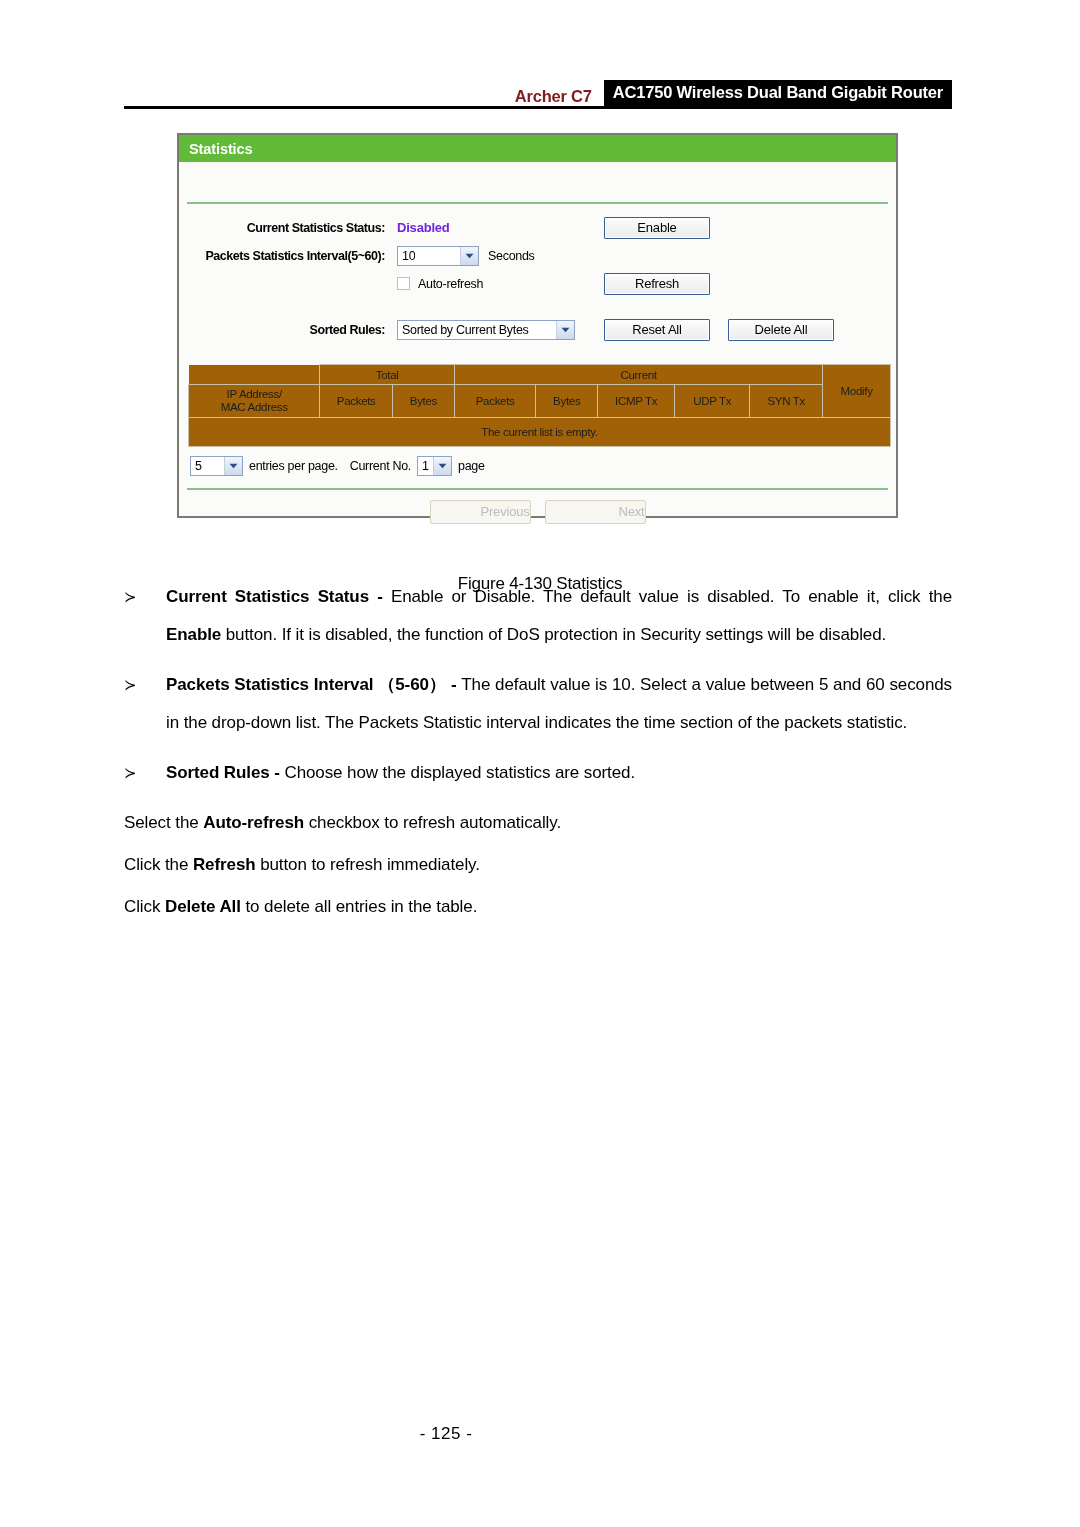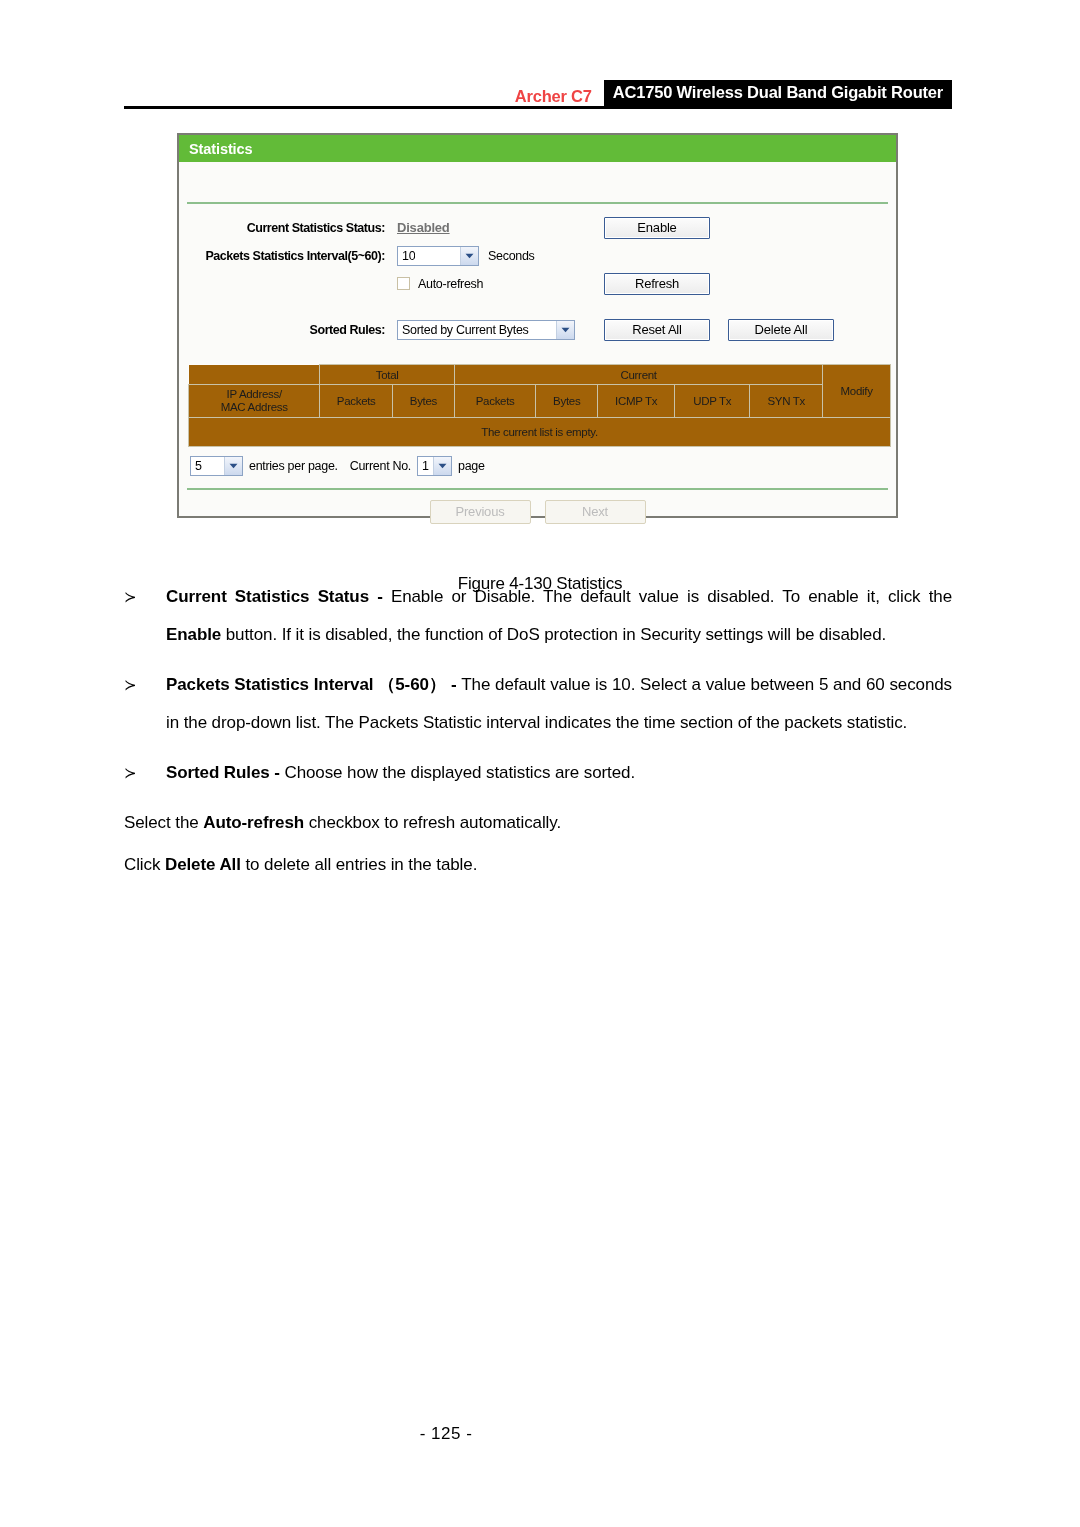--- a/index.html
+++ b/index.html
@@ -27,21 +27,21 @@
   .page-header-inner {
     display: flex;
     justify-content: flex-end;
     align-items: stretch;
     height: 26px;
   }
   .model-name {
     font-size: 16.5px;
     font-weight: bold;
     letter-spacing: -0.2px;
-    color: #ef4444;
+    color: #7f1d1d;
     padding: 2px 12px 0 0;
     white-space: nowrap;
     align-self: flex-end;
   }
   .product-name {
     background: #000000;
     color: #ffffff;
     font-size: 16.5px;
     font-weight: bold;
     letter-spacing: -0.2px;
@@ -120,25 +120,24 @@
     letter-spacing: -0.45px;
     box-sizing: border-box;
     white-space: nowrap;
   }
   .fvalue {
     width: 185px;
     display: flex;
     align-items: center;
   }
   .status-value {
-    color: #737373;
+    color: #6d28d9;
     font-size: 13px;
     font-weight: bold;
     letter-spacing: -0.2px;
-    text-decoration: underline;
   }
 
   
   .sel {
     display: inline-flex;
     align-items: flex-start;
     justify-content: space-between;
     border: 1px solid #8ca3c4;
     background: #ffffff;
     height: 20px;
@@ -220,21 +219,21 @@
   .btn-delete  { width: 106px; margin-left: 18px; }
 
   .btn-disabled {
     border: 1px solid #d9d3bd;
     background: #f7f6f1;
     color: #bcbcbc;
     width: 101px;
     font-size: 13px;
     letter-spacing: -0.2px;
     padding: 3px 0 4px 0;
-    text-align: center;
+    text-align: right;
     box-sizing: border-box;
     border-radius: 2px;
     cursor: default;
   }
 
   
   .stat-table {
     position: absolute;
     left: 9px;
     top: 202px;
@@ -490,19 +489,20 @@
     <div class="bullet-body"><span class="b">Packets Statistics Interval</span> <span class="b">（5-60）</span><span class="b"> - </span><span>The default value is 10. Select a value between 5 and 60 seconds in the drop-down list. The Packets Statistic interval indicates the time section of the packets statistic.</span></div>
   </div>
 
   <div class="bullet-para">
     <div class="bullet-mark">≻</div>
     <div class="bullet-body"><span class="b">Sorted Rules</span><span class="b"> - </span><span>Choose how the displayed statistics are sorted.</span></div>
   </div>
 
   <div class="plain-para"><span>Select the </span><span class="b">Auto-refresh</span><span> checkbox to refresh automatically.</span></div>
 
+  <div class="plain-para"><span>Click the </span><span class="b">Refresh</span><span> button to refresh immediately.</span></div>
 
 
   <div class="plain-para"><span>Click </span><span class="b">Delete All</span><span> to delete all entries in the table.</span></div>
 
 </div>
 
 <div class="page-number">- 125 -</div>
 
 </body></html>

